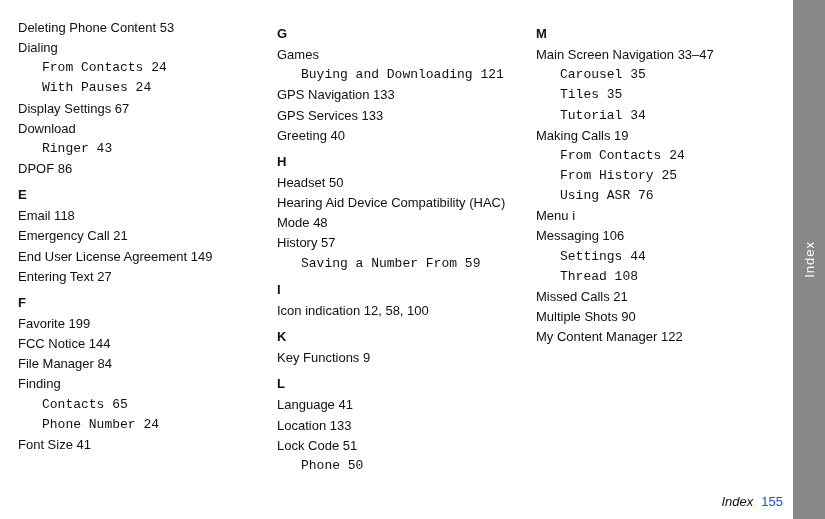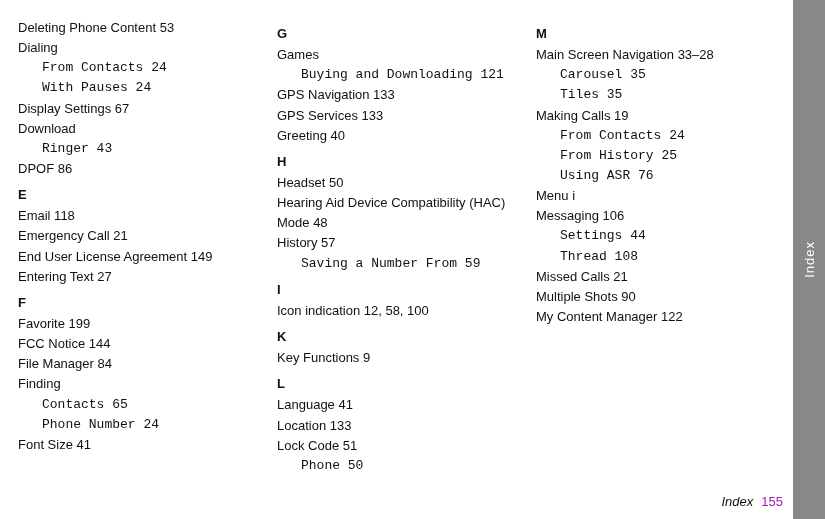--- a/index.html
+++ b/index.html
@@ -74,21 +74,21 @@
       align-items: center;
       gap: 8px;
     }
     .footer-text {
       font-style: italic;
       font-size: 13px;
       color: #111;
     }
     .footer-page {
       font-size: 13px;
-      color: #a21caf;
+      color: #1d4ed8;
     }
   </style>
 </head>
 <body>
 
 <div class="page-container">
   <div class="main-content">
 
   <div class="column">
         <div class="entry">
@@ -185,23 +185,24 @@
         <div class="entry">
           <span class="entry-main">Lock Code 51</span>
         </div>
         <div class="entry">
           <span class="sub-entry">Phone 50</span>
         </div>
       </div>
       <div class="column">
         <div class="section-letter">M</div>
         <div class="entry">
-          <span class="entry-main">Main Screen Navigation 33–28</span>
+          <span class="entry-main">Main Screen Navigation 33–47</span>
           <span class="sub-entry">Carousel 35</span>
           <span class="sub-entry">Tiles 35</span>
+          <span class="sub-entry">Tutorial 34</span>
         </div>
         <div class="entry">
           <span class="entry-main">Making Calls 19</span>
           <span class="sub-entry">From Contacts 24</span>
           <span class="sub-entry">From History 25</span>
           <span class="sub-entry">Using ASR 76</span>
         </div>
         <div class="entry">
           <span class="entry-main">Menu i</span>
         </div>

